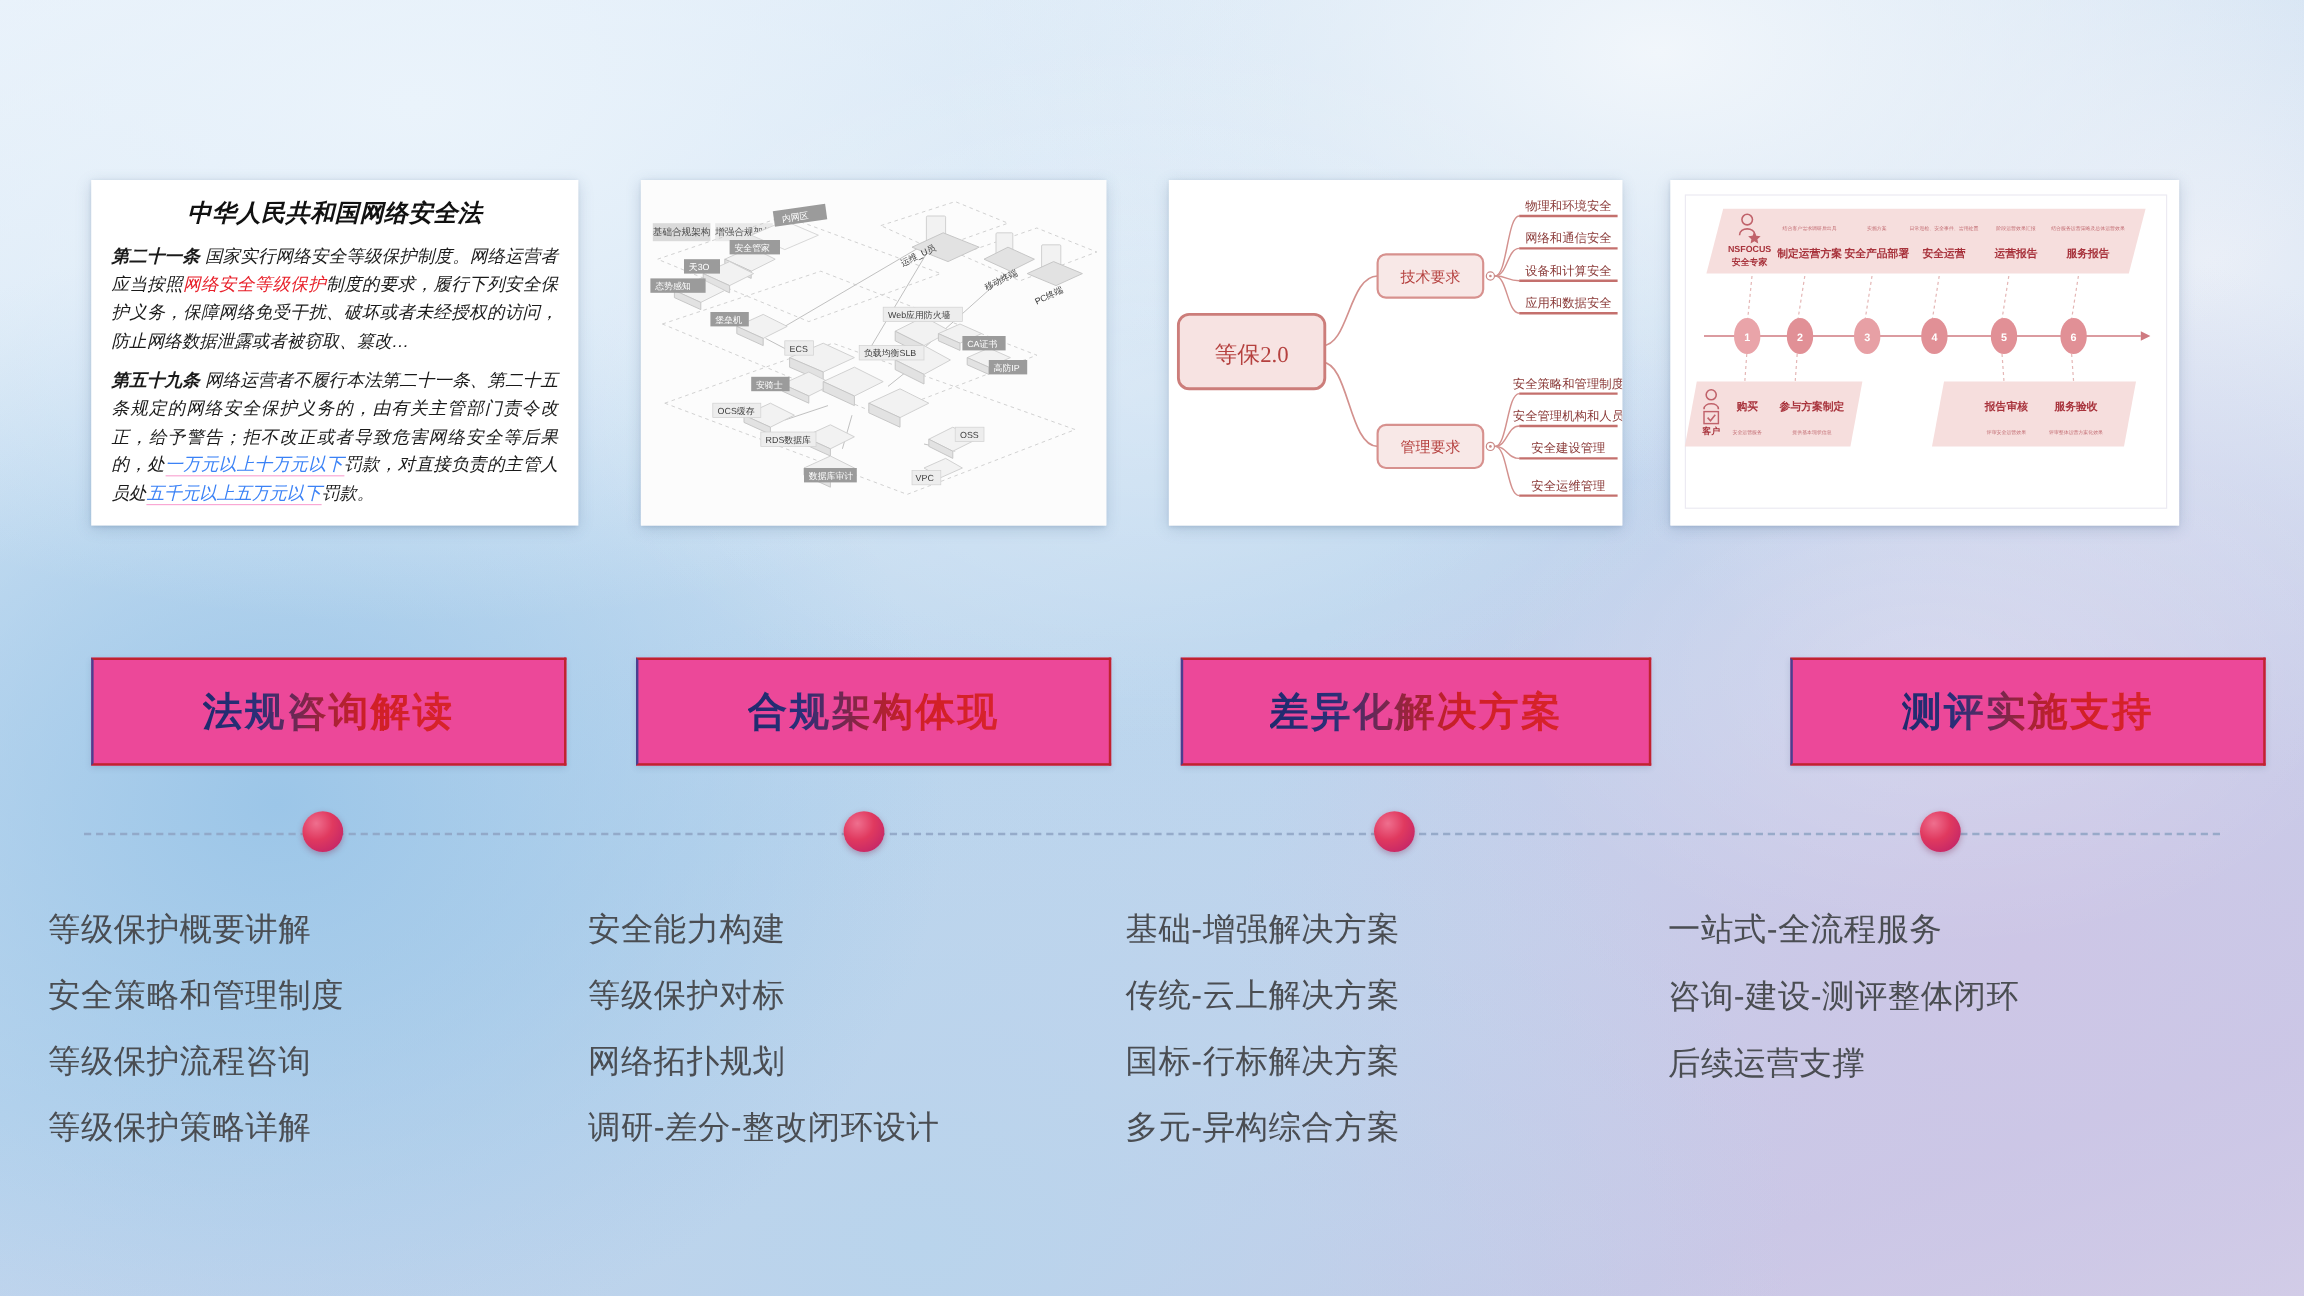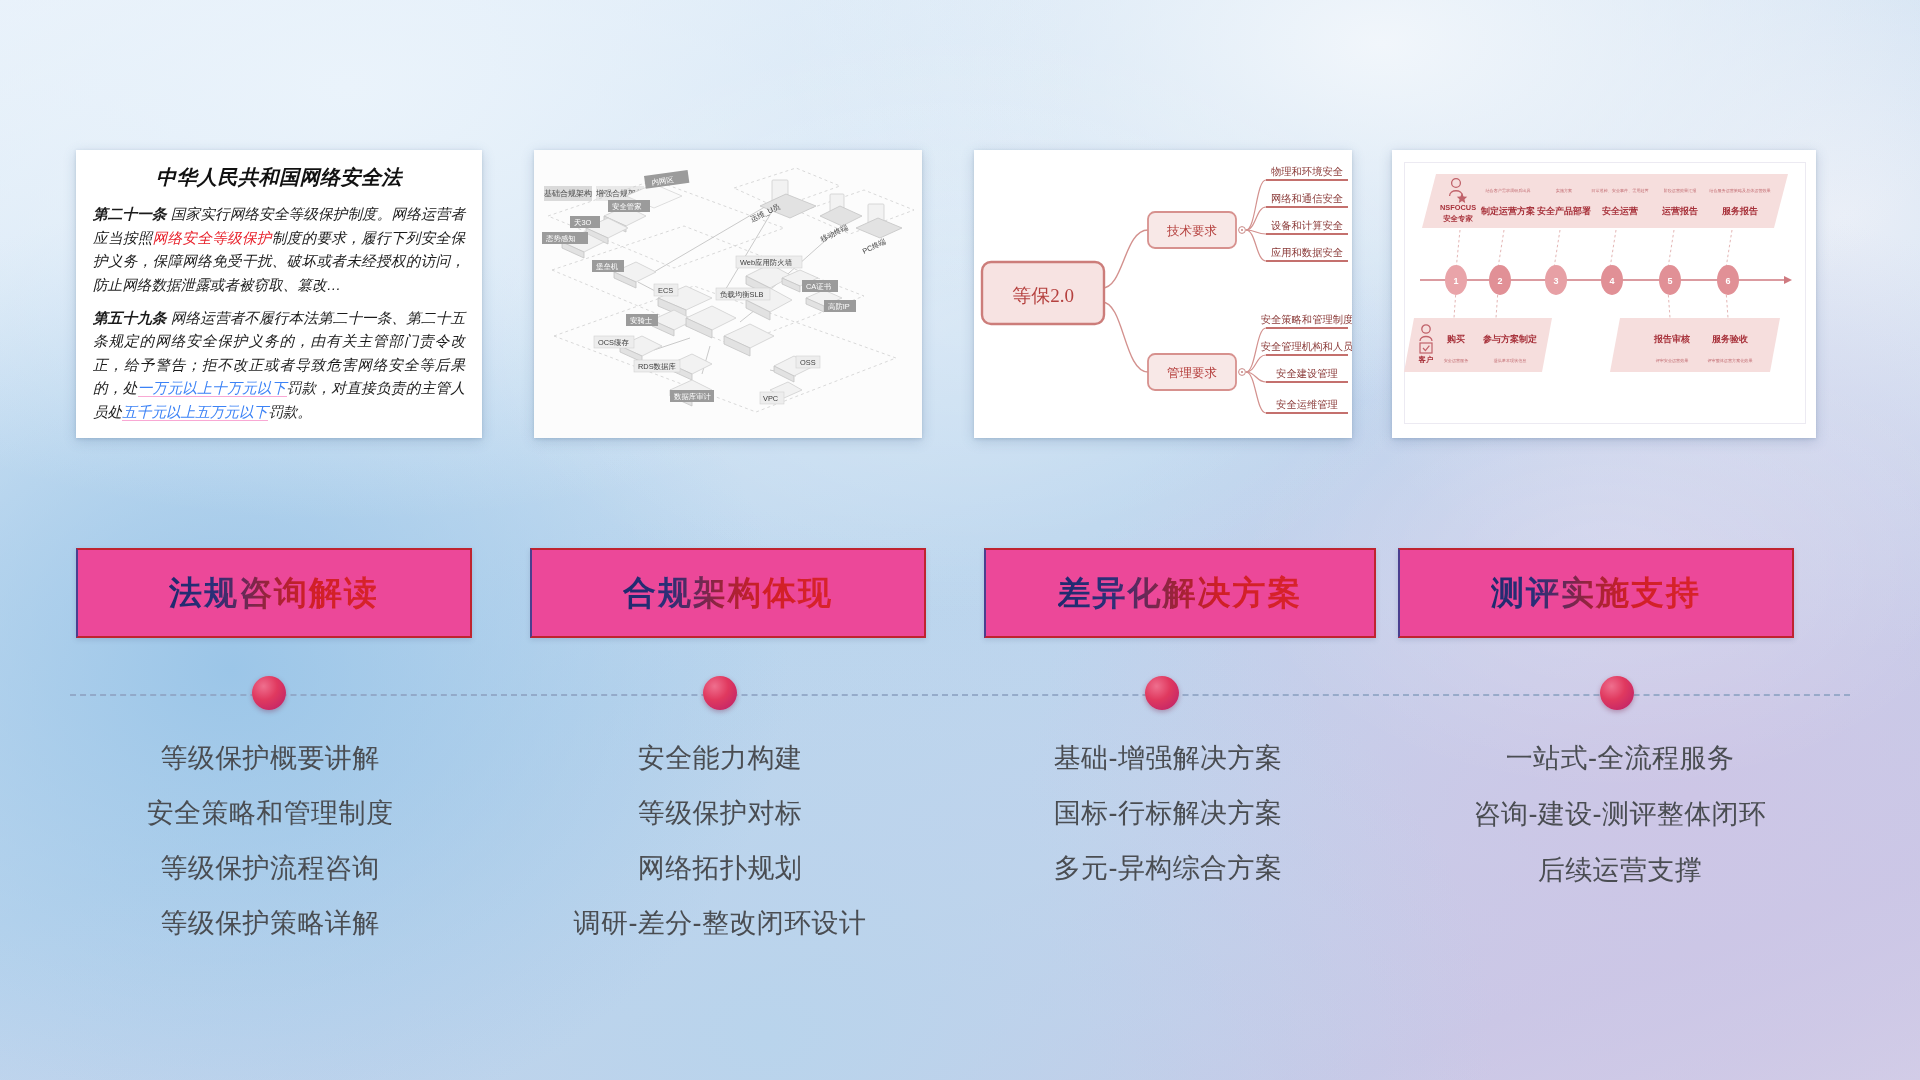--- a/index.html
+++ b/index.html
@@ -95,21 +95,21 @@
     position:absolute; top:0; height:90px;
     background:#ec4899;
     border:2px solid #c0232f;
     border-left-color:#4a3f8f;
     box-shadow:0 2px 5px rgba(70,90,130,.18);
     display:flex; align-items:center; justify-content:center;
   }
   .banner.b1 { left:76px;   width:396px; }
   .banner.b2 { left:530px;  width:396px; }
   .banner.b3 { left:984px;  width:392px; }
-  .banner.b4 { left:1398px; width:396px; }
+  .banner.b4 { left:1492px; width:396px; }
   .banner-text {
     font-size:33px; font-weight:bold; letter-spacing:2px;
     background:linear-gradient(90deg,#1f2a6e 0%, #2b2f78 22%, #9e2338 48%, #d01f26 66%, #d8232b 100%);
     -webkit-background-clip:text; background-clip:text;
     -webkit-text-fill-color:transparent; color:transparent;
     white-space:nowrap;
   }
 
   
   .timeline { position:absolute; top:660px; left:0; width:1920px; height:60px; }
@@ -121,21 +121,21 @@
     background:radial-gradient(circle at 34% 30%, #ef6f8e 0%, #e0395f 42%, #b81e6b 100%);
     box-shadow:0 2px 5px rgba(120,30,70,.35);
   }
   .tl-dot.d1 { left:252px; }
   .tl-dot.d2 { left:703px; }
   .tl-dot.d3 { left:1145px; }
   .tl-dot.d4 { left:1600px; }
 
   
   .cols { position:absolute; top:738px; left:0; width:1920px; height:230px; }
-  .col { position:absolute; top:0; text-align:center; }
+  .col { position:absolute; top:16px; }
   .col.k1 { left:40px;   width:460px; }
   .col.k2 { left:490px;  width:460px; }
   .col.k3 { left:938px;  width:460px; }
   .col.k4 { left:1390px; width:460px; }
   .col-item {
     font-size:27px; color:#4a4d52; line-height:1.55;
     margin-bottom:13px; white-space:nowrap; letter-spacing:.4px;
   }
   .col.k4 .col-item { margin-bottom:14px; }
 </style>
@@ -470,20 +470,21 @@
       <div class="col-item">等级保护策略详解</div>
     </div>
     <div class="col k2">
       <div class="col-item">安全能力构建</div>
       <div class="col-item">等级保护对标</div>
       <div class="col-item">网络拓扑规划</div>
       <div class="col-item">调研-差分-整改闭环设计</div>
     </div>
     <div class="col k3">
       <div class="col-item">基础-增强解决方案</div>
+      <div class="col-item">传统-云上解决方案</div>
       <div class="col-item">国标-行标解决方案</div>
       <div class="col-item">多元-异构综合方案</div>
     </div>
     <div class="col k4">
       <div class="col-item">一站式-全流程服务</div>
       <div class="col-item">咨询-建设-测评整体闭环</div>
       <div class="col-item">后续运营支撑</div>
     </div>
   </div>
 

